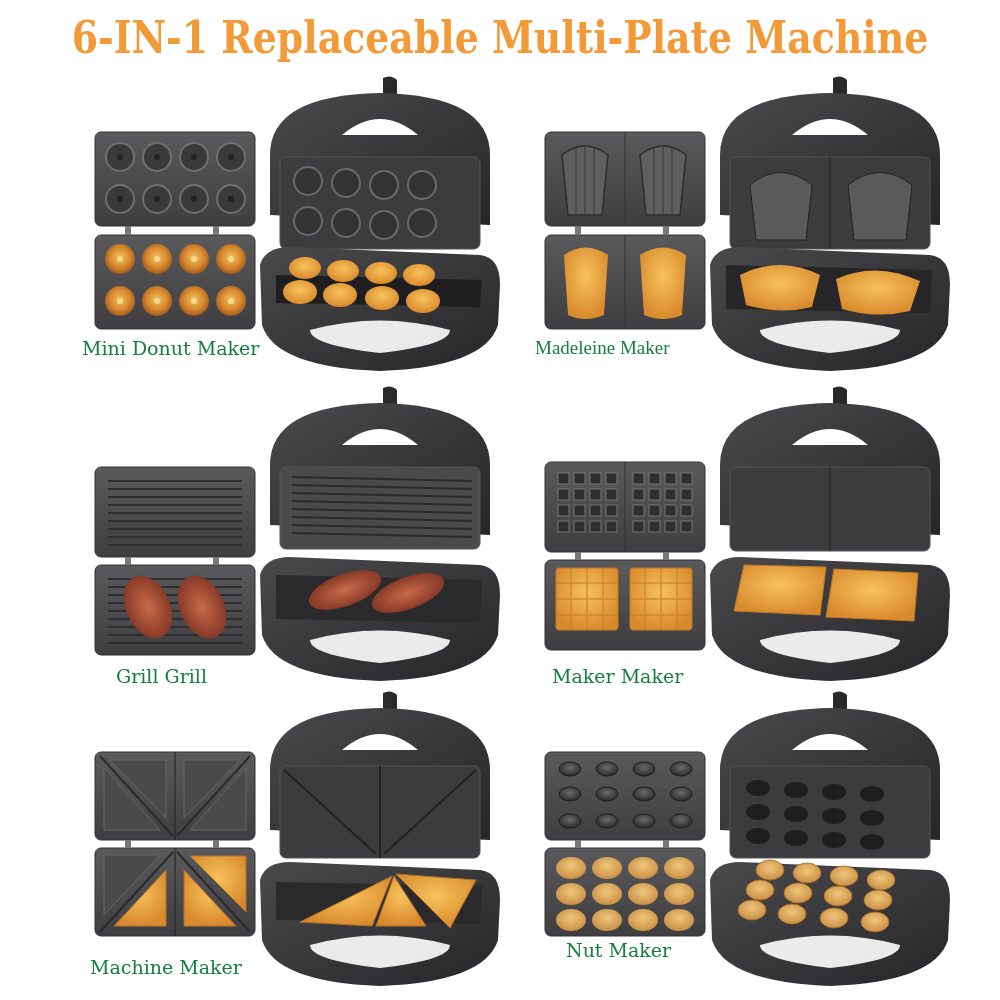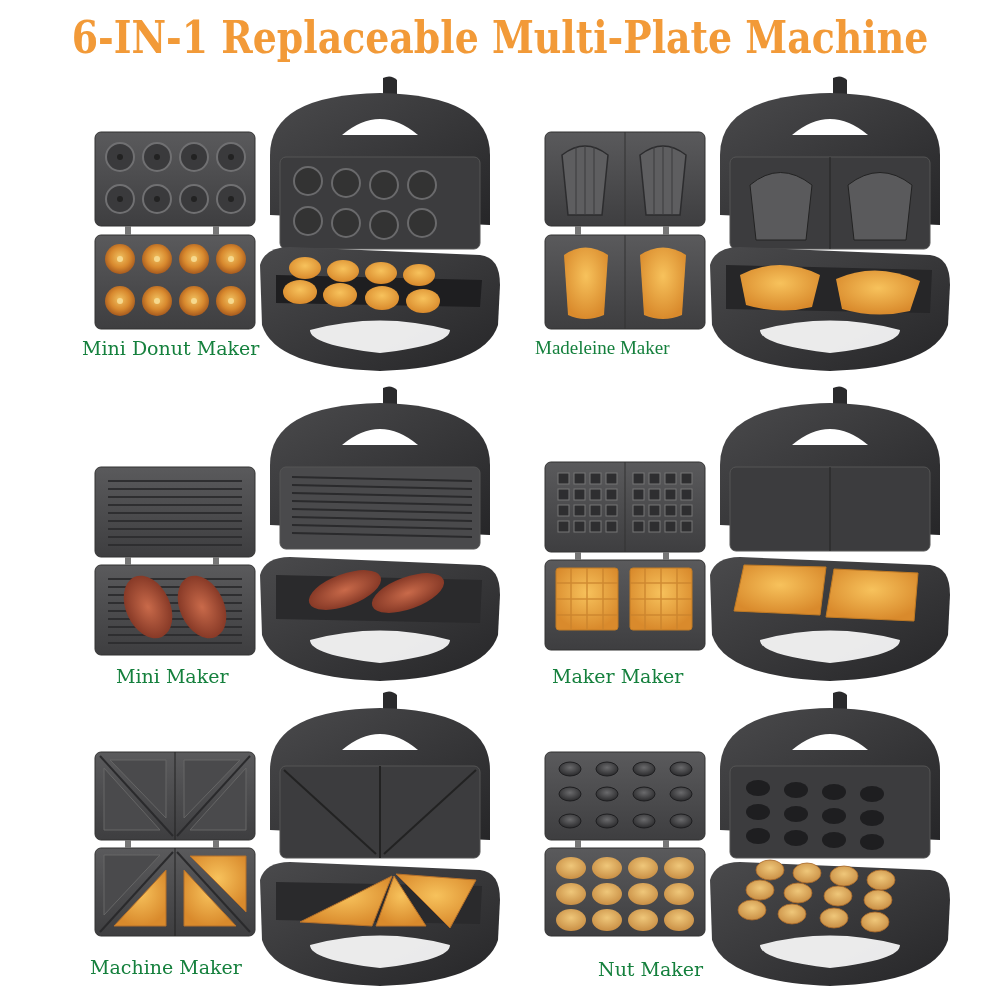--- a/index.html
+++ b/index.html
@@ -222,21 +222,21 @@
         </g>
       <path d="M180 190 Q185 172 210 172 L400 180 Q420 182 420 210 L418 250 Q405 292 300 296 Q195 292 182 250 Z" fill="url(#bodyG)"></path>
       <path d="M196 190 L402 195 L400 238 L196 234 Z" fill="#2a2a2c"></path>
       <g fill="url(#meatG)">
           <ellipse cx="265" cy="205" rx="38" ry="16" transform="rotate(-20 265 205)"></ellipse>
           <ellipse cx="328" cy="208" rx="38" ry="16" transform="rotate(-20 328 208)"></ellipse>
         </g>
       <path d="M230 255 Q300 236 370 255 Q370 270 300 278 Q230 270 230 255 Z" fill="#ffffff" opacity="0.9"></path>
     </g>
   </svg>
-  <div class="label" style="left:36px;top:280px;">Mini Maker</div>
+  <div class="label" style="left:36px;top:280px;">Grill Grill</div>
 </div>
 
 <div class="cell" style="left:530px;top:385px;">
   <svg width="450" height="300" viewBox="0 0 450 300">
     <rect x="15" y="77" width="160" height="90" rx="6" fill="url(#plateG)" stroke="#333"></rect>
     <rect x="15" y="175" width="160" height="90" rx="6" fill="url(#plateG)" stroke="#333"></rect>
     <line x1="95" y1="77" x2="95" y2="167" stroke="#333"></line>
     <rect x="45" y="167" width="6" height="8" fill="#777"></rect>
       <rect x="133" y="167" width="6" height="8" fill="#777"></rect>
     <g fill="#2e2e30" stroke="#777" stroke-width="1">
@@ -421,14 +421,14 @@
           <ellipse cx="308" cy="206" rx="14" ry="10"></ellipse>
           <ellipse cx="348" cy="210" rx="14" ry="10"></ellipse>
         <ellipse cx="222" cy="220" rx="14" ry="10"></ellipse>
           <ellipse cx="262" cy="224" rx="14" ry="10"></ellipse>
           <ellipse cx="304" cy="228" rx="14" ry="10"></ellipse>
           <ellipse cx="345" cy="232" rx="14" ry="10"></ellipse>
       </g>
       <path d="M230 255 Q300 236 370 255 Q370 270 300 278 Q230 270 230 255 Z" fill="#ffffff" opacity="0.9"></path>
     </g>
   </svg>
-  <div class="label" style="left:36px;top:268px;margin-left:32px;">Nut Maker</div>
+  <div class="label" style="left:36px;top:249px;">Nut Maker</div>
 </div>
 
 </body></html>

